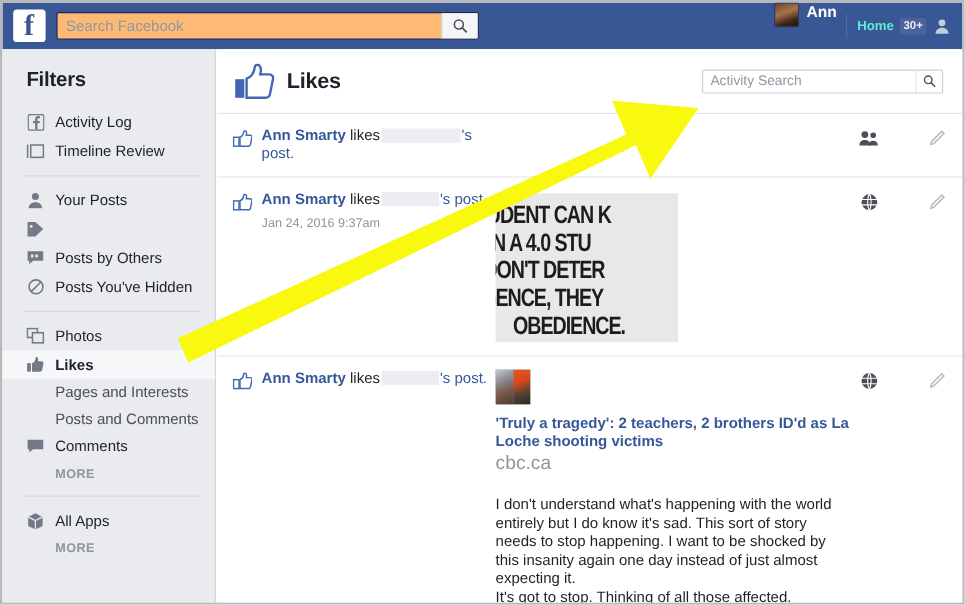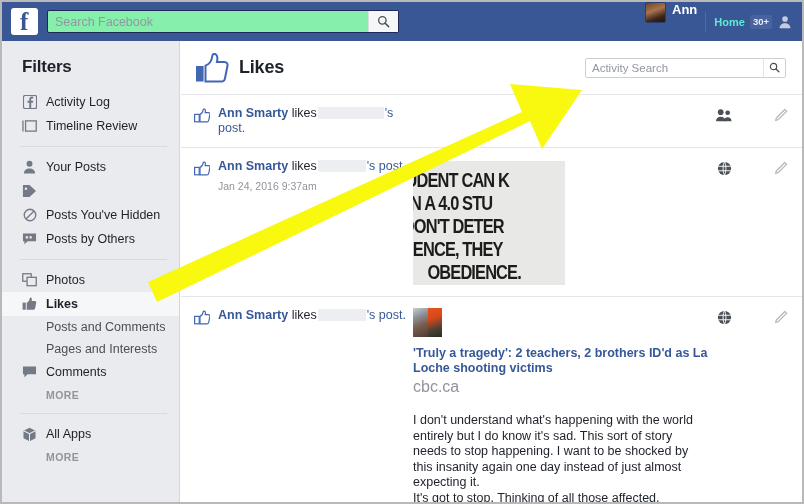--- a/index.html
+++ b/index.html
@@ -12,21 +12,21 @@
   #page{position:relative;width:804px;height:504px;box-sizing:border-box;
         border:2px solid #b9b9b9;overflow:hidden;background:#fff;}
 
   
   .fbbar{position:absolute;left:0;top:0;width:800px;height:39px;background:#3a5795;
          display:flex;align-items:center;box-sizing:border-box;}
   .fb-logo{width:27px;height:27px;margin-left:9px;background:#fff;border-radius:3px;
            position:relative;flex:none;}
   .fb-logo:after{content:"f";position:absolute;left:9px;top:-2px;color:#3a5795;
                  font-family:"Liberation Serif", serif;font-weight:bold;font-size:25px;line-height:31px;}
-  .searchbox{margin-left:9px;width:352px;height:23px;background:#86efac;border:1px solid #1d2a57;
+  .searchbox{margin-left:9px;width:352px;height:23px;background:#fdba74;border:1px solid #1d2a57;
              border-radius:2px;display:flex;align-items:center;box-sizing:border-box;flex:none;}
   .searchbox input{border:0;outline:0;flex:1;height:21px;padding:0 7px;font-size:12.5px;
                    color:#4b4f56;font-family:"Liberation Sans", sans-serif;background:transparent;}
   .searchbox input::placeholder{color:#9197a3;}
   .srch-btn{width:30px;height:21px;background:#f5f6f7;border-left:1px solid #dcdee3;
             display:flex;align-items:center;justify-content:center;box-sizing:border-box;}
   .nav-right{margin-left:auto;display:flex;align-items:center;height:39px;padding-right:4px;}
   .nav-ann{display:flex;align-items:flex-start;padding:0 8px;height:39px;}
   .nav-ava{width:19px;height:19px;border-radius:2px;flex:none;
            background:linear-gradient(160deg,#6d4128 0%,#a8744c 40%,#3c2418 75%,#241410 100%);
@@ -177,37 +177,37 @@
       <div class="sb-item">
         <span class="sb-ico">
           <svg width="15" height="14" viewBox="0 0 16 15">
               <path d="M1 1h7l7 6.4-7 6.6H1z" fill="#737a86"></path>
               <circle cx="4.2" cy="5" r="1.3" fill="#e9ebee"></circle>
             </svg>
         </span>
       </div>
       <div class="sb-item">
         <span class="sb-ico">
+          <svg width="15" height="14" viewBox="0 0 16 15">
+              <path d="M1 1.5h14v8.5H6l-3.5 3V10H1z" fill="#737a86"></path>
+              <rect x="4" y="4.4" width="2.3" height="2.6" fill="#e9ebee"></rect>
+              <rect x="8" y="4.4" width="2.3" height="2.6" fill="#e9ebee"></rect>
+            </svg>
+        </span>
+        <span class="sb-lbl">Posts by Others</span>
+      </div>
+      <div class="sb-item">
+        <span class="sb-ico">
           <svg width="14" height="14" viewBox="0 0 16 16">
               <circle cx="8" cy="8" r="6.6" fill="none" stroke="#737a86" stroke-width="1.5"></circle>
               <line x1="3.4" y1="12.6" x2="12.6" y2="3.4" stroke="#737a86" stroke-width="1.5"></line>
             </svg>
         </span>
         <span class="sb-lbl">Posts You've Hidden</span>
       </div>
-      <div class="sb-item">
-        <span class="sb-ico">
-          <svg width="15" height="14" viewBox="0 0 16 15">
-              <path d="M1 1.5h14v8.5H6l-3.5 3V10H1z" fill="#737a86"></path>
-              <rect x="4" y="4.4" width="2.3" height="2.6" fill="#e9ebee"></rect>
-              <rect x="8" y="4.4" width="2.3" height="2.6" fill="#e9ebee"></rect>
-            </svg>
-        </span>
-        <span class="sb-lbl">Posts by Others</span>
-      </div>
     </div>
 
     <div class="sb-div"></div>
 
     <div class="sb-group" style="margin-top:4px">
       <div class="sb-item">
         <span class="sb-ico">
           <svg width="15" height="14" viewBox="0 0 16 15">
               <rect x="0.8" y="0.8" width="9" height="8" fill="none" stroke="#737a86" stroke-width="1.4"></rect>
               <rect x="5.4" y="4.6" width="9.8" height="9" fill="#e9ebee" stroke="#737a86" stroke-width="1.4"></rect>
@@ -217,22 +217,22 @@
       </div>
       <div class="sb-item active">
         <span class="sb-ico">
           <svg width="15" height="14" viewBox="0 0 16 15">
               <rect x="0.6" y="6" width="3.4" height="7.6" fill="#737a86"></rect>
               <path d="M5 13.6V6.2c1.9-.7 3-2.6 3.2-4.6.1-1 1.1-1.2 1.7-.7.7.6.8 2 .4 3.5h3.5c1 0 1.6.9 1.4 1.8l-1.1 5.6c-.15.9-.8 1.8-1.8 1.8z" fill="#737a86"></path>
             </svg>
         </span>
         <span class="sb-lbl">Likes</span>
       </div>
+      <div class="sb-sub">Pages and Interests</div>
       <div class="sb-sub">Posts and Comments</div>
-      <div class="sb-sub">Pages and Interests</div>
       <div class="sb-item">
         <span class="sb-ico">
           <svg width="15" height="14" viewBox="0 0 16 15">
               <path d="M1 1.5h14v8.5H6l-3.5 3V10H1z" fill="#737a86"></path>
             </svg>
         </span>
         <span class="sb-lbl">Comments</span>
       </div>
       <div class="sb-more">MORE</div>
     </div>

